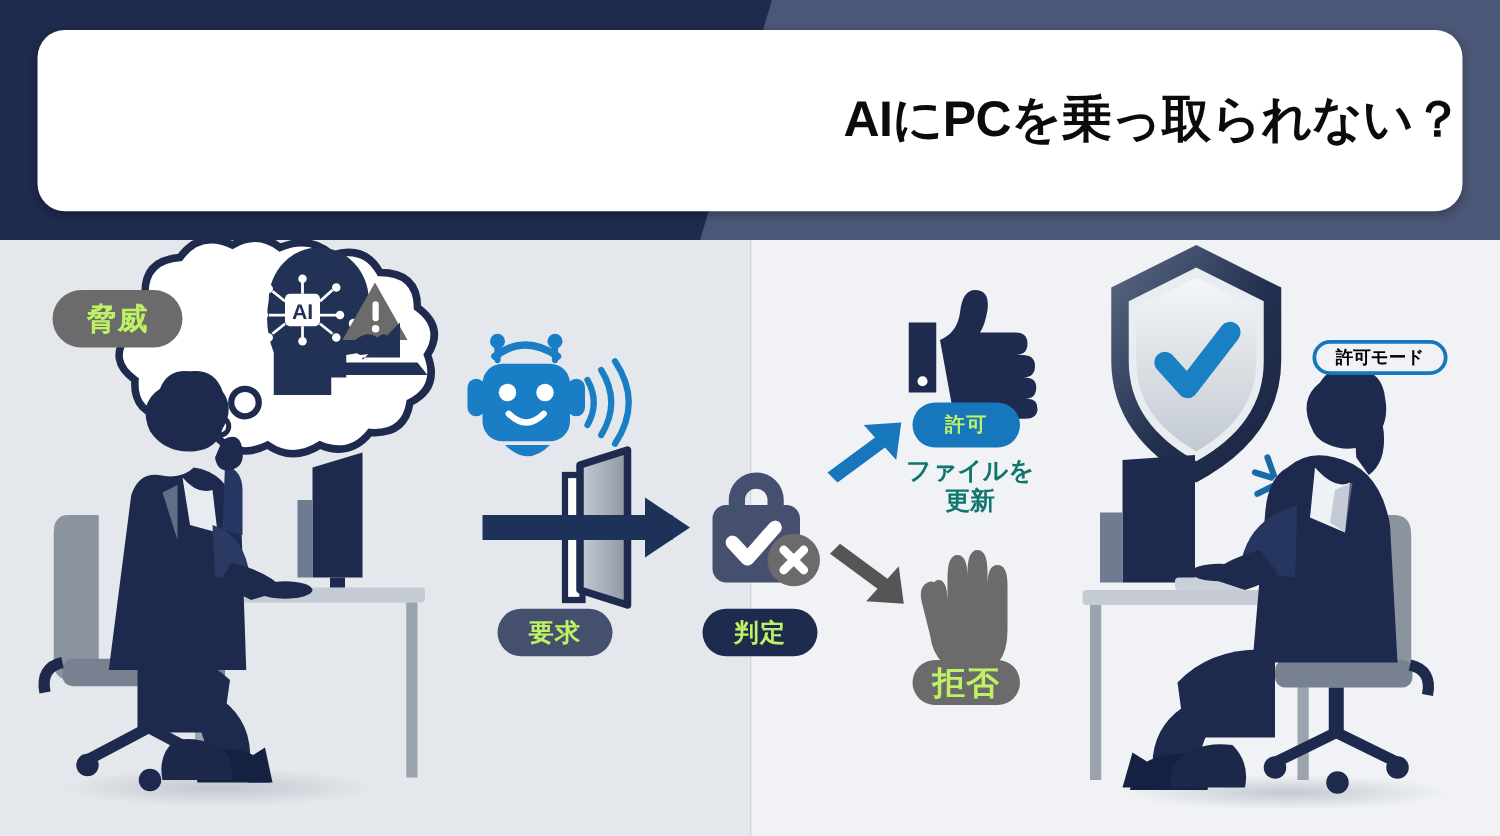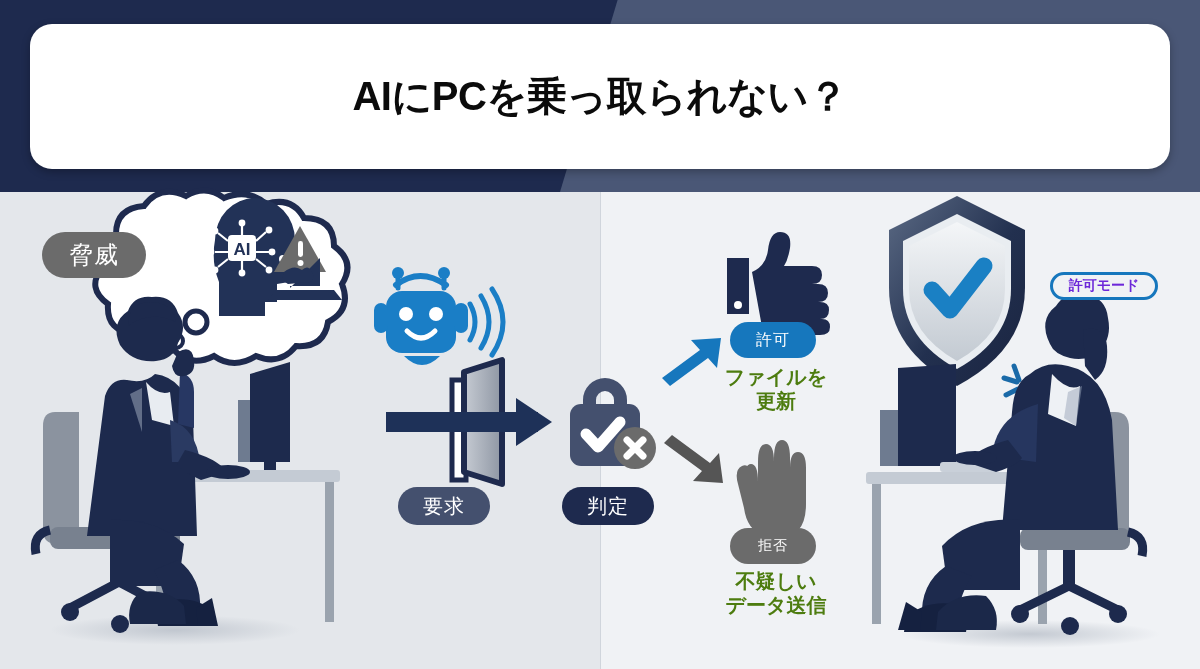--- a/index.html
+++ b/index.html
@@ -28,21 +28,21 @@
     background: #4a5776;
     clip-path: polygon(9% 0%, 100% 0%, 100% 100%, 0% 100%);
   }
   #title-card {
     position: absolute; left: 30px; top: 24px;
     width: 1140px; height: 145px;
     background: #ffffff;
     border-radius: 22px;
     box-shadow: 0 3px 8px rgba(0,0,0,0.28);
     display: flex; flex-direction: column;
-    align-items: center; justify-content: center;
+    align-items: flex-end; justify-content: center;
   }
   .title-line {
     color: #0b0b0b;
     font-weight: 900;
     letter-spacing: -0.5px;
     line-height: 1.12;
     white-space: nowrap;
     text-align: center;
   }
   #title-line-1 { font-size: 40px; }
@@ -68,48 +68,48 @@
     position: absolute; left: 600px; top: 0;
     width: 1px; height: 477px;
     background: rgba(150,160,175,0.35);
   }
 
   
   .badge {
     position: absolute;
     display: flex; align-items: center; justify-content: center;
     border-radius: 999px;
-    color: #ffffff;
-    font-weight: 400;
+    color: #bef264;
+    font-weight: 700;
     white-space: nowrap;
     letter-spacing: 1px;
   }
   .badge-gray   { background: #6b6b6b; }
   .badge-blue   { background: #1677bd; }
   .badge-navy   { background: #1e2a4e; }
   .badge-slate  { background: #44506e; }
   .badge-outline {
     background: #f0f2f5;
-    color: #6d28d9;
+    color: #000000;
     border: 3px solid #1677bd;
     font-weight: 900;
   }
 
   #badge-threat  { left: 42px;  top: 232px; width: 104px; height: 46px; font-size: 24px; }
   #badge-request { left: 398px; top: 487px; width: 92px;  height: 38px; font-size: 20px; }
   #badge-verdict { left: 562px; top: 487px; width: 92px;  height: 38px; font-size: 20px; }
   #badge-allow   { left: 730px; top: 322px; width: 86px;  height: 36px; font-size: 16px; }
-  #badge-deny    { left: 730px; top: 528px; width: 86px;  height: 36px; font-size: 14px; }
+  #badge-deny    { left: 730px; top: 528px; width: 86px;  height: 36px; font-size: 26px; }
   #badge-safe    { left: 1050px;top: 228px; width: 106px; height: 42px; font-size: 26px; }
   #badge-mode    { left: 1050px;top: 272px; width: 108px; height: 28px; font-size: 14px; letter-spacing: 0; }
 
   
   .caption {
     position: absolute;
-    color: #4d7c0f;
+    color: #0f766e;
     font-weight: 900;
     font-size: 20px;
     line-height: 1.18;
     text-align: center;
     white-space: pre-line;
   }
   #caption-allow { left: 706px; top: 366px; width: 140px; }
   #caption-deny  { left: 700px; top: 570px; width: 152px; }
 
   
@@ -371,16 +371,14 @@
   <div class="badge badge-blue" id="badge-allow">許可</div>
 
   <div class="badge badge-gray" id="badge-deny">拒否</div>
 
 
   <div class="badge badge-outline" id="badge-mode">許可モード</div>
 
   <div class="caption" id="caption-allow">ファイルを
 更新</div>
 
-  <div class="caption" id="caption-deny">不疑しい
-データ送信</div>
 
 </div>
 
 </body></html>

